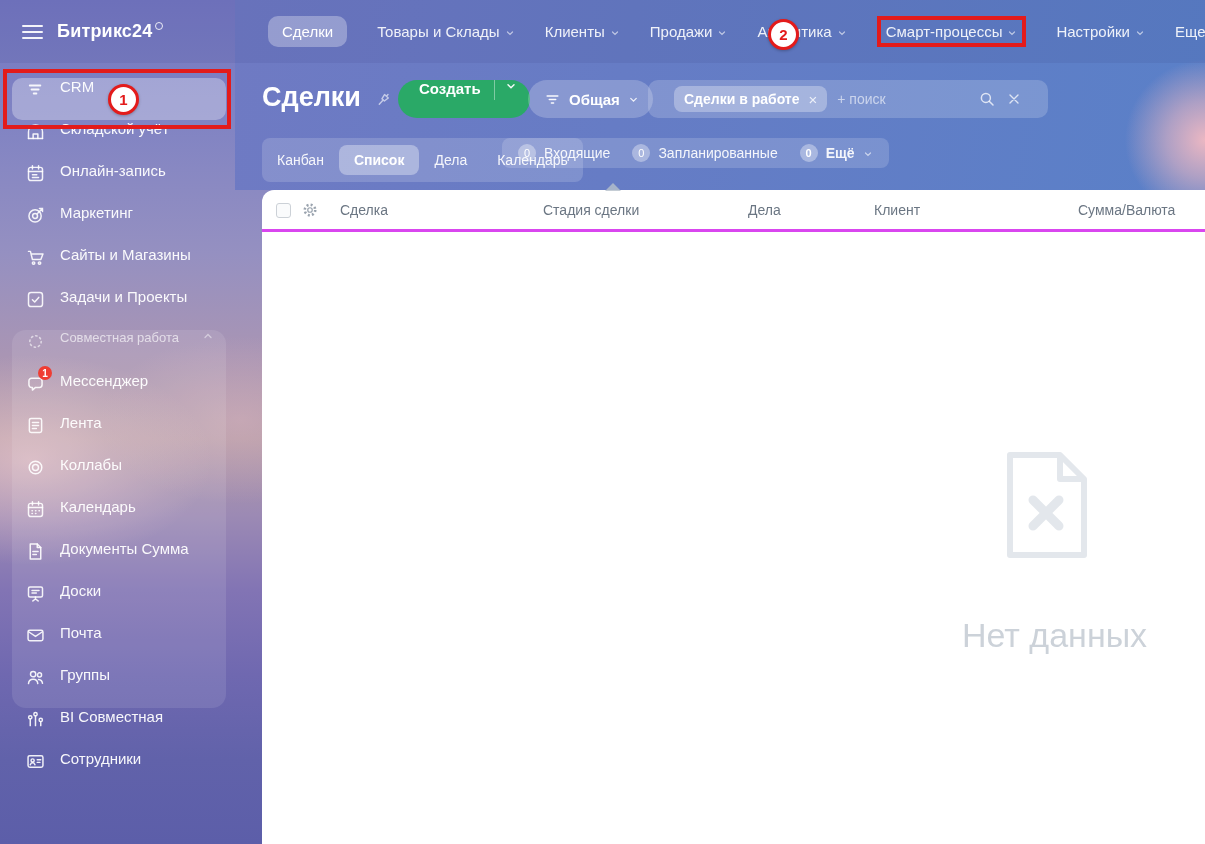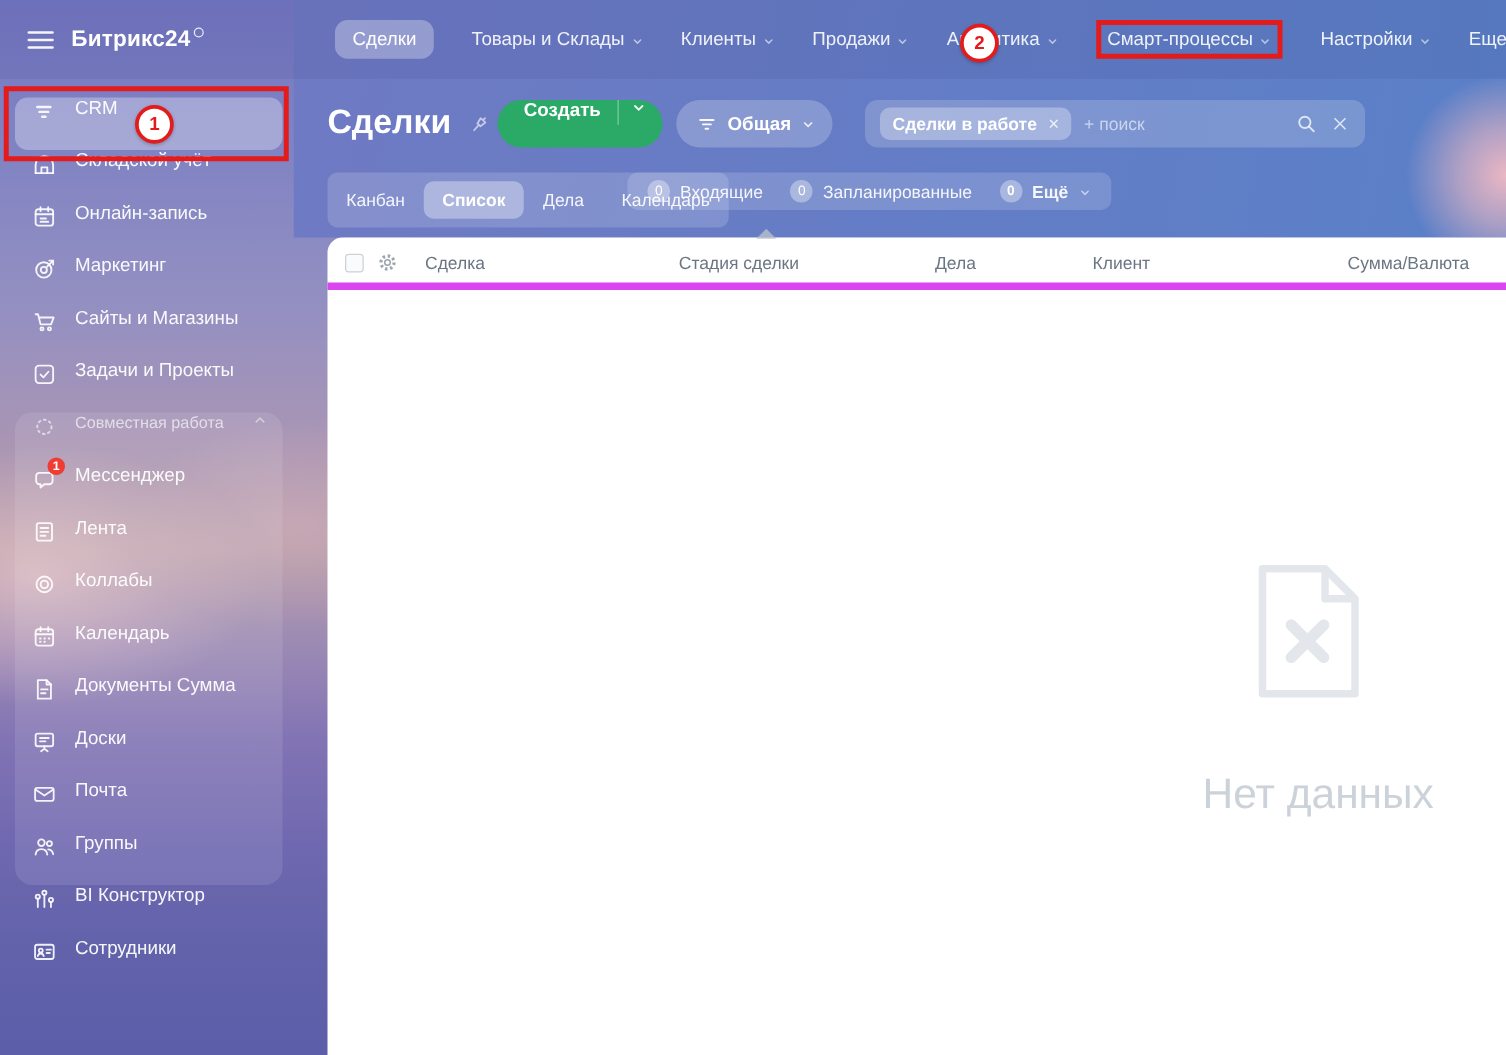--- a/index.html
+++ b/index.html
@@ -56,25 +56,25 @@
     box-shadow:0 1px 3px rgba(0,0,0,.25); }
 
   
   .page-title{ position:absolute; left:262px; top:82px; color:#fff; font-size:27px; font-weight:700; display:flex; align-items:center; gap:13px; }
   .pin{ opacity:.6; margin-top:4px; }
   .btn-create{ position:absolute; left:398px; top:80px; height:38px; border-radius:19px; background:#2aa967;
     display:flex; cursor:pointer; padding:0 13px 0 21px; }
   .btn-create .lbl{ color:#fff; font-size:15px; font-weight:700; }
   .btn-create .sep{ width:1px; height:20px; background:rgba(255,255,255,.4); margin:0 10px 0 13px; }
   .btn-filterset{ position:absolute; left:528px; top:80px; height:38px; border-radius:19px; background:rgba(255,255,255,.22);
-    display:flex; align-items:center; gap:8px; padding:0 14px 0 16px; color:#fff; cursor:pointer;margin-left:13px; }
+    display:flex; align-items:center; gap:8px; padding:0 14px 0 16px; color:#fff; cursor:pointer; }
   .btn-filterset .lbl{ font-size:15px; font-weight:700; }
 
   .searchbar{ position:absolute; left:648px; top:80px; width:400px; height:38px; border-radius:10px;
-    background:rgba(255,255,255,.18); display:flex; align-items:center; padding:0 12px; cursor:text;margin-left:44px; }
+    background:rgba(255,255,255,.18); display:flex; align-items:center; padding:0 26px; cursor:text; }
   .chip{ height:26px; border-radius:8px; background:rgba(255,255,255,.3); display:flex; align-items:center; gap:9px;
     padding:0 10px; color:#fff; font-size:14px; font-weight:700; }
   .chip .x{ font-weight:400; opacity:.8; font-size:15px; cursor:pointer; }
   .search-ph{ color:rgba(255,255,255,.6); font-size:14px; margin-left:10px; flex:1; }
   .search-icons{ display:flex; align-items:center; gap:10px; color:rgba(255,255,255,.75); }
 
   
   .viewtabs{ position:absolute; left:262px; top:138px; height:44px; display:inline-flex; align-items:center;
     background:rgba(255,255,255,.16); border-radius:8px; }
   .vtab{ height:30px; display:flex; align-items:center; padding:0 15px; color:rgba(255,255,255,.92); font-size:14px; cursor:pointer; border-radius:8px; }
@@ -84,21 +84,21 @@
   .counter{ display:flex; align-items:center; gap:8px; color:rgba(255,255,255,.92); font-size:14px; cursor:pointer; }
   .cnt-badge{ width:18px; height:18px; border-radius:50%; background:rgba(255,255,255,.35); color:#fff; font-size:11px;
     display:flex; align-items:center; justify-content:center; }
   .counter .nav-chev{ margin-top:1px; }
   .counter.bold{ font-weight:700; }
 
   
   .panel{ position:absolute; left:262px; top:190px; right:0; bottom:0; background:#fff; border-top-left-radius:12px; }
   .panel-notch{ position:absolute; left:343px; top:-7px; width:0; height:0;
     border-left:8px solid transparent; border-right:8px solid transparent; border-bottom:8px solid #b7c1cb; opacity:.8; }
-  .thead{ position:absolute; left:0; top:0; right:0; height:42px; border-bottom:6px solid #d946ef; }
+  .thead{ position:absolute; left:0; top:0; right:0; height:42px; border-bottom:3px solid #d946ef; }
   .th{ position:absolute; top:12px; color:#6b7683; font-size:14px; white-space:nowrap; }
   .th-check{ position:absolute; left:14px; top:13px; width:15px; height:15px; border:1.5px solid #ccd1d7; border-radius:3px; background:#fafbfc; cursor:pointer; }
   .th-gear{ position:absolute; left:39px; top:11px; color:#9aa3ae; cursor:pointer; }
 
   .empty{ position:absolute; left:700px; top:260px; width:170px; text-align:center; }
   .empty svg{ display:block; margin:0 auto; }
   .empty-text{ margin-top:56px; color:#ccd2d9; font-size:34px; white-space:nowrap; }
 </style>
 </head>
 <body>
@@ -319,21 +319,21 @@
       <span class="ico">
           <svg viewBox="0 0 24 24" fill="none" stroke="currentColor" stroke-width="1.7" stroke-linecap="round">
             <circle cx="6" cy="9.5" r="1.9"></circle>
             <path d="M6 11.5V19"></path>
             <circle cx="12" cy="6" r="1.9"></circle>
             <path d="M12 8V19"></path>
             <circle cx="18" cy="12.5" r="1.9"></circle>
             <path d="M18 14.5V19"></path>
           </svg>
         </span>
-      <span>BI Конструктор</span>
+      <span>BI Совместная</span>
     </div>
     <div class="side-item">
       <span class="ico">
           <svg viewBox="0 0 24 24" fill="none" stroke="currentColor" stroke-width="1.7" stroke-linecap="round" stroke-linejoin="round">
             <rect x="3.5" y="5.5" width="17" height="13" rx="2"></rect>
             <circle cx="8.7" cy="10.8" r="1.8"></circle>
             <path d="M6 15.8c.5-1.6 1.6-2.3 2.7-2.3s2.2.7 2.7 2.3"></path>
             <path d="M14 10h4M14 13h3"></path>
           </svg>
         </span>

